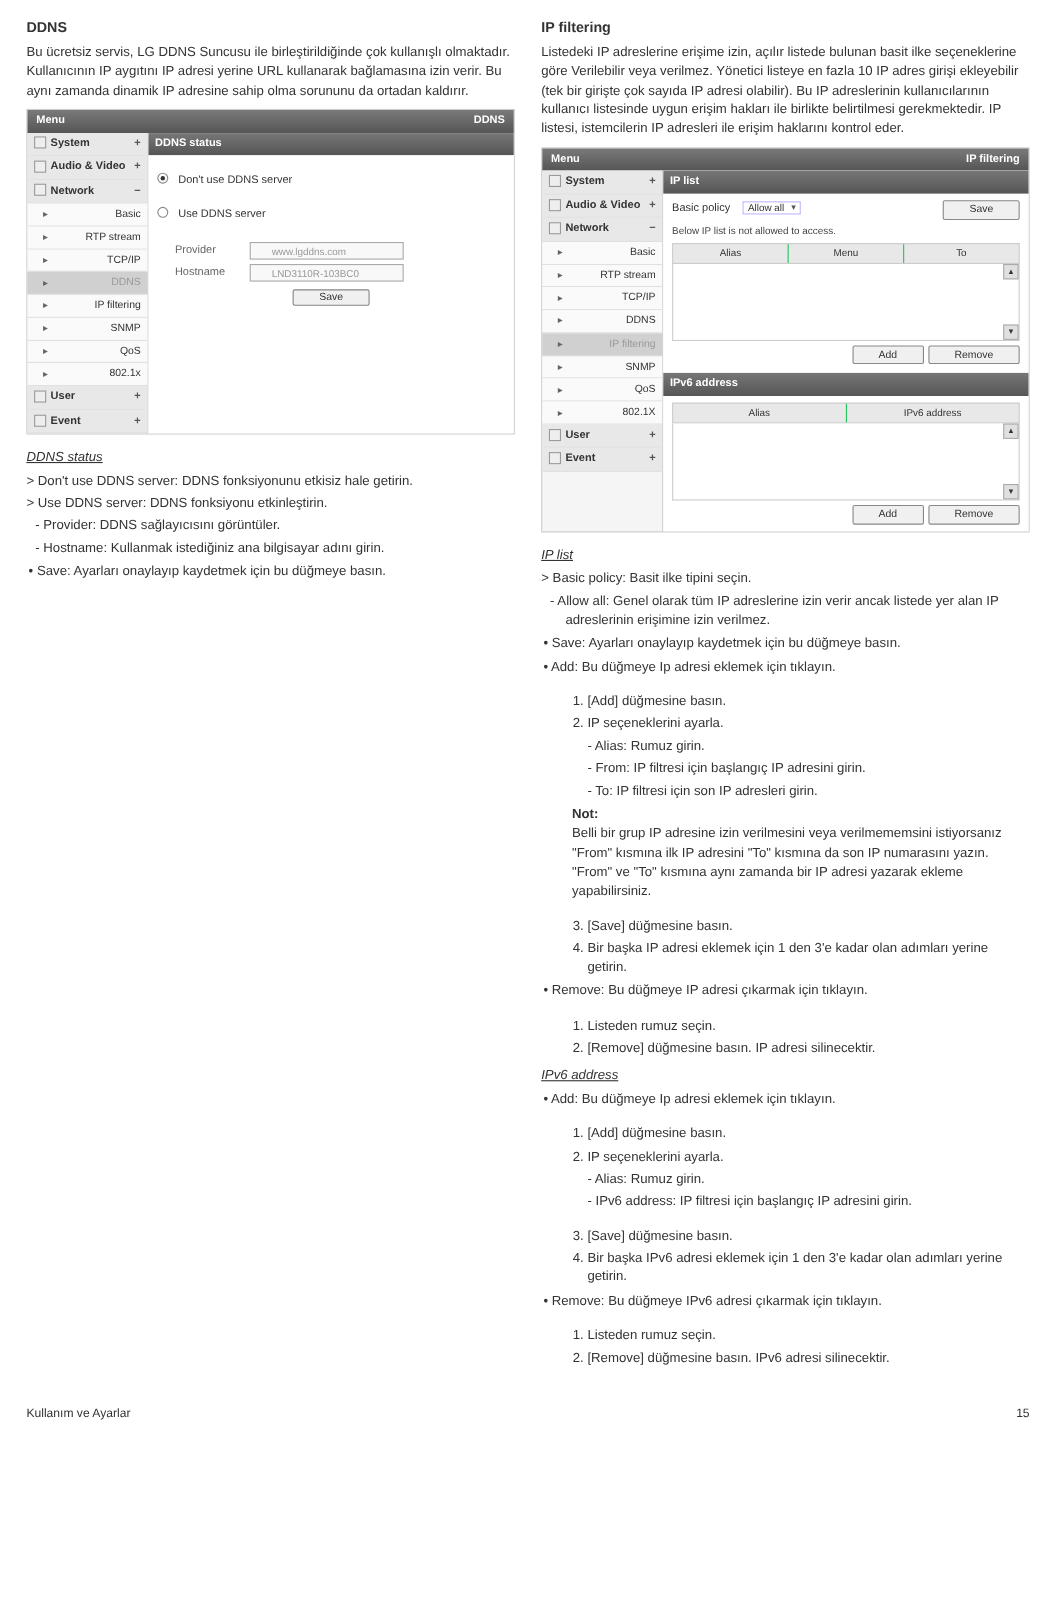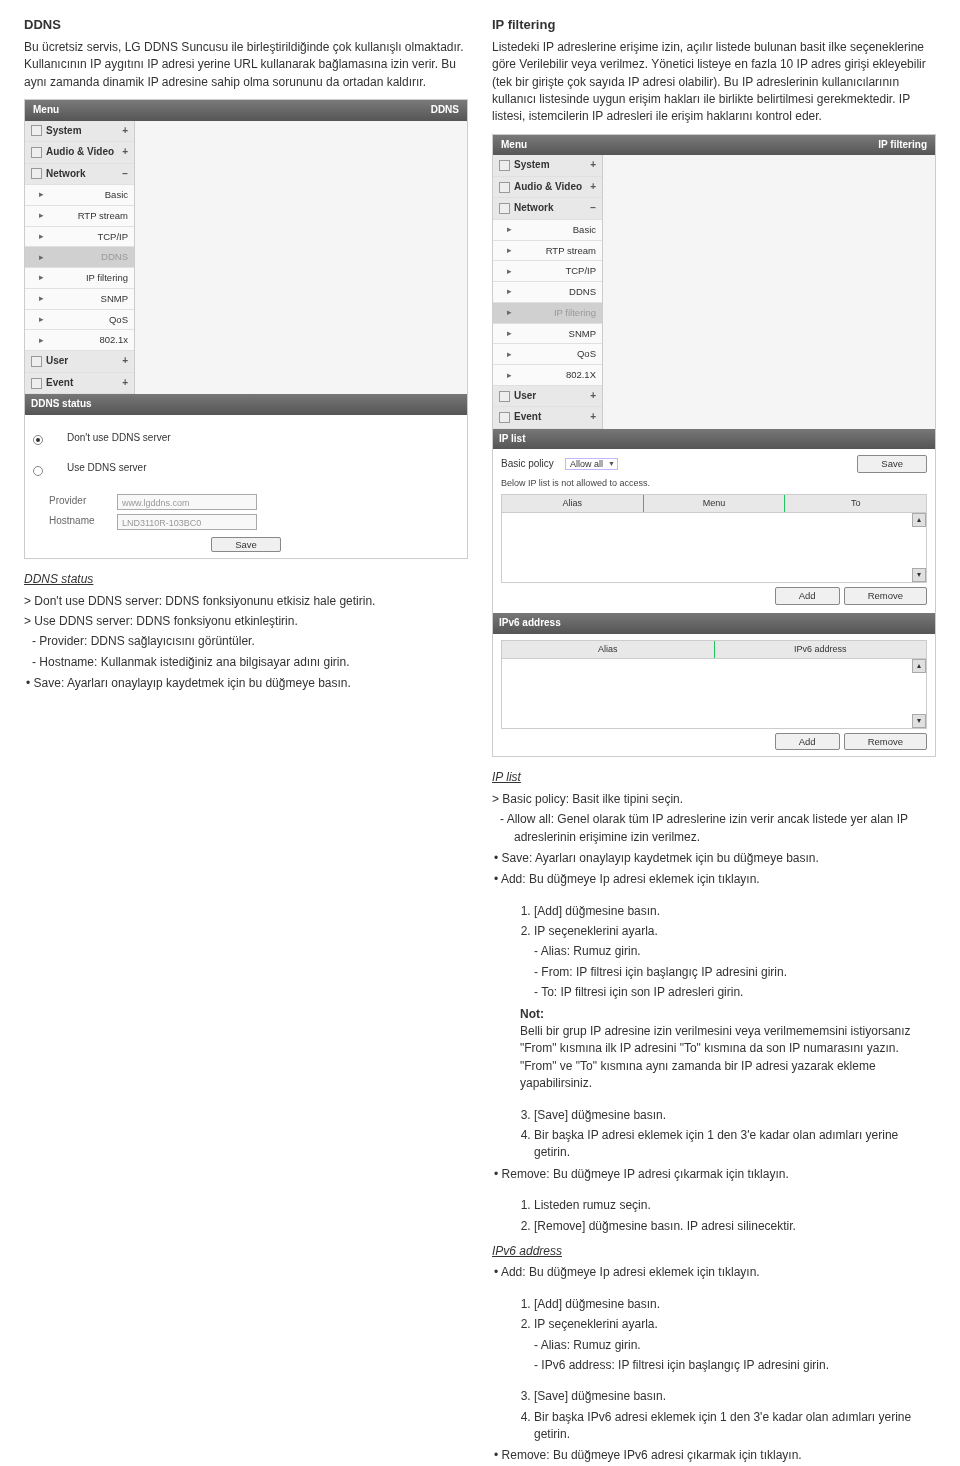--- a/index.html
+++ b/index.html
@@ -3,35 +3,35 @@
 <meta charset="utf-8">
 <style>
   * { margin: 0; padding: 0; box-sizing: border-box; }
   body { font-family: Arial, sans-serif; background: #fff; width: 960px; margin: 0 auto; font-size: 12px; color: #333; line-height: 1.45; }
   .page { display: flex; gap: 24px; padding: 16px 24px 8px 24px; }
   .col { flex: 1; }
   h2.section { font-weight: bold; font-size: 13px; margin-bottom: 4px; }
   p.body { margin-bottom: 8px; }
   .settings-panel { border: 1px solid #ccc; background: #f5f5f5; width: 100%; margin: 6px 0 12px 0; font-size: 10px; }
   .panel-header { background: linear-gradient(#7a7a7a,#555); color: #fff; font-weight: bold; padding: 3px 8px; display:flex; justify-content:space-between; align-items:center; }
-  .panel-body { display: flex; flex-direction: column; }
+  .panel-body { display: flex; }
   .sidebar { width: 110px; border-right: 1px solid #ccc; }
   .sidebar .item { padding: 3px 6px; border-bottom: 1px solid #e0e0e0; background:#f0f0f0; display:flex; justify-content:space-between; align-items:center; }
   .sidebar .item.header { background: #e8e8e8; font-weight:bold; display:flex; justify-content:space-between; }
   .sidebar .item.sub { padding-left: 14px; font-size:9.5px; background:#fafafa; }
   .sidebar .item.sub.selected { background:#d0d0d0; color:#999; }
   .sidebar .plus { font-size:10px; color:#555; }
   .content { flex:1; padding: 6px 8px; background:#fff; }
   .content-title { background: linear-gradient(#777,#555); color:#fff; font-weight:bold; padding:3px 6px; margin:-6px -8px 6px -8px; }
-  .radio-row { display:flex; align-items:flex-end; gap:24px; margin:16px 0; }
+  .radio-row { display:flex; align-items:flex-start; gap:9px; margin:16px 0; }
   .radio-dot { width:10px; height:10px; border:1px solid #888; border-radius:50%; display:inline-block; }
   .radio-dot.filled::after { content:''; display:block; width:4px; height:4px; background:#333; border-radius:50%; margin:2px; }
   .field-row { display:flex; align-items:center; gap:8px; padding:2px 0 2px 16px; }
   .field-label { width:60px; color:#666; }
-  .field-input { border:1px solid #aaa; background:#f8f8f8; height:16px; flex:1; max-width:140px; padding:0 4px; color:#999; font-size:9px; line-height:16px; overflow:hidden; }
+  .field-input { border:1px solid #aaa; background:#f8f8f8; height:16px; flex:1; max-width:140px; padding:0 19px; color:#999; font-size:9px; line-height:16px; overflow:hidden; }
   .btn { border:1px solid #888; background:#f0f0f0; padding:1px 23px; font-size:9.5px; border-radius:2px; }
   .btn-row { text-align:center; margin-top:6px; }
   
   .iplist-top { display:flex; justify-content:space-between; align-items:center; margin:4px 0; }
   .dropdown { border:1px solid #c4b5fd; background:#fff; padding:0 14px 0 4px; font-size:9px; position:relative; height:15px; line-height:13px; }
   .dropdown::after { content:'▼'; position:absolute; right:2px; font-size:7px; color:#555; }
   .below-text { font-size:9px; color:#444; margin:2px 0 4px 0; }
   .grid-header { display:flex; background:#e8e8e8; border:1px solid #ccc; }
   .grid-header div { flex:1; text-align:center; padding:2px; font-size:9px; border-right:1px solid #22c55e; }
   .grid-header div:last-child { border-right:none; }

